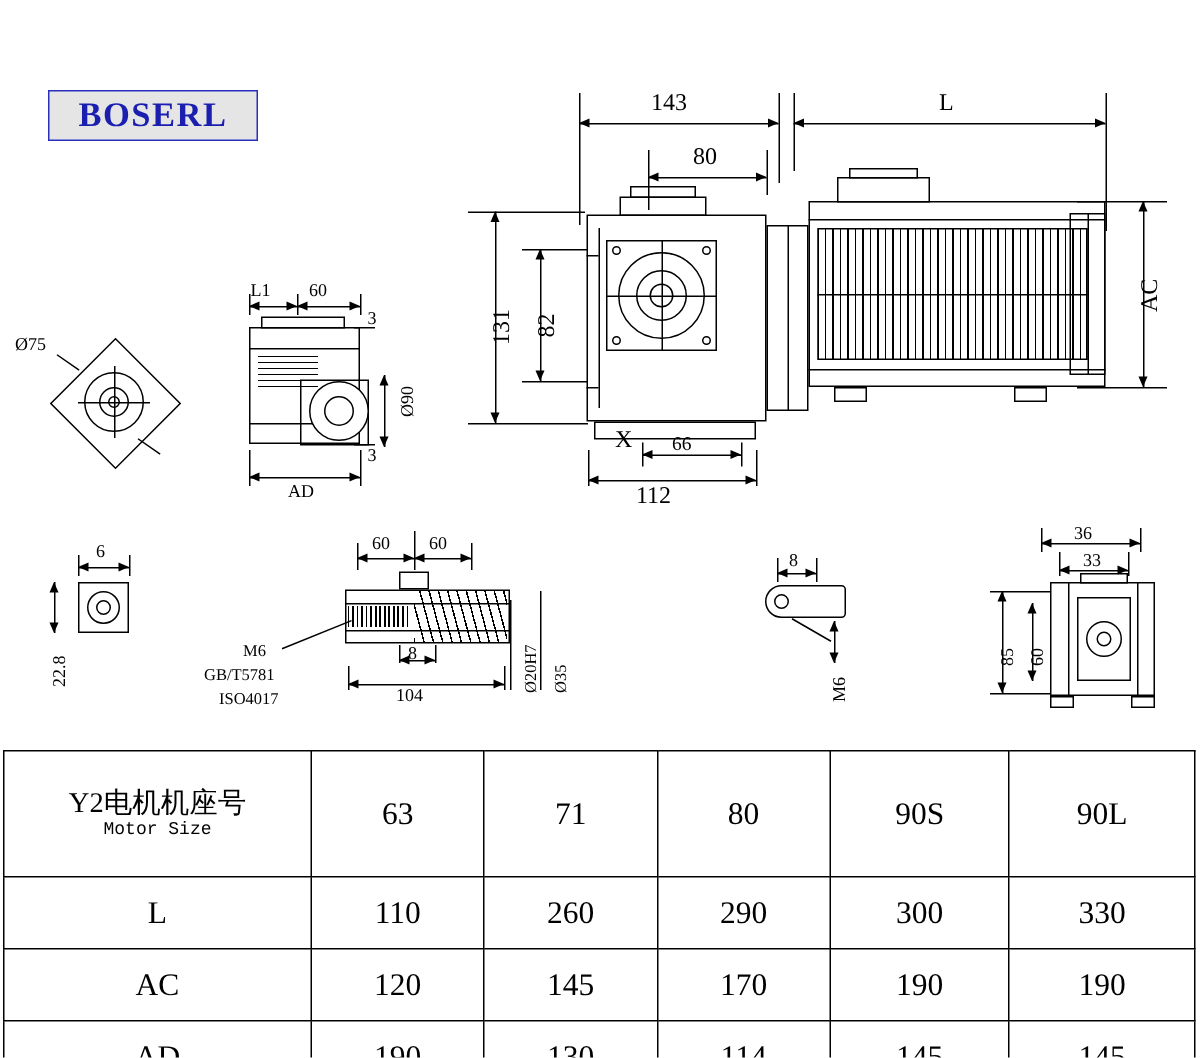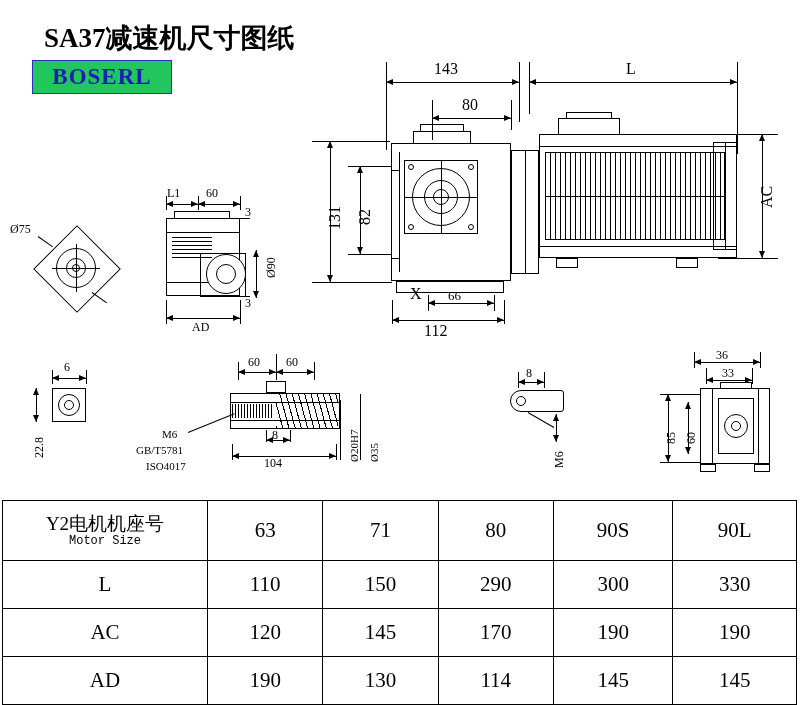--- a/index.html
+++ b/index.html
@@ -16,21 +16,21 @@
   
   .title{
     position:absolute;left:44px;top:20px;
     font-family:"Liberation Serif", serif;
     font-size:27px;font-weight:bold;letter-spacing:0px;
     white-space:nowrap;
   }
   
   .logo-box{
     position:absolute;left:32px;top:60px;width:138px;height:32px;
-    border:1.6px solid #2b2fbd;background:#22c55e;
+    border:1.6px solid #2b2fbd;background:#e5e5e5;
   }
   .logo-text{
     position:absolute;left:0;top:0;width:138px;height:32px;
     line-height:32px;text-align:center;
     font-family:"Liberation Serif", serif;
     font-size:23px;font-weight:bold;color:#1a1fb0;letter-spacing:1px;
   }
 
   
   .ln{position:absolute;background:#000;}
@@ -70,32 +70,31 @@
     border:1px solid #000;
     text-align:center;
     font-size:21px;
     height:47px;
     padding:0;
   }
   .spec-table td.head-cell{
     width:196px;
     font-size:18px;
     line-height:1.15;
-    padding:6px 4px;
+    padding:18px 4px;
   }
   .spec-table td.head-cell .cn{font-size:19px;display:block;}
   .spec-table td.head-cell .en{font-size:12px;display:block;font-family:"Liberation Mono", monospace;}
   .spec-table td.rowlabel{font-size:21px;}
 </style>
 </head>
 <body>
 
 <div class="root">
 
-  <div class="title">SA37减速机尺寸图纸</div>
 
   <div class="logo-box">
     <div class="logo-text">BOSERL</div>
   </div>
 
   <div>
 
     <div class="ln vl" style="left:386px;top:62px;height:88px;"></div>
     <div class="ln vl" style="left:519px;top:62px;height:60px;"></div>
     <div class="ln hl arrL arrR" style="left:386px;top:82px;width:133px;"></div>
@@ -333,21 +332,21 @@
         </td>
         <td>63</td>
         <td>71</td>
         <td>80</td>
         <td>90S</td>
         <td>90L</td>
       </tr>
       <tr>
         <td class="rowlabel">L</td>
         <td>110</td>
-        <td>150</td>
+        <td>260</td>
         <td>290</td>
         <td>300</td>
         <td>330</td>
       </tr>
       <tr>
         <td class="rowlabel">AC</td>
         <td>120</td>
         <td>145</td>
         <td>170</td>
         <td>190</td>

